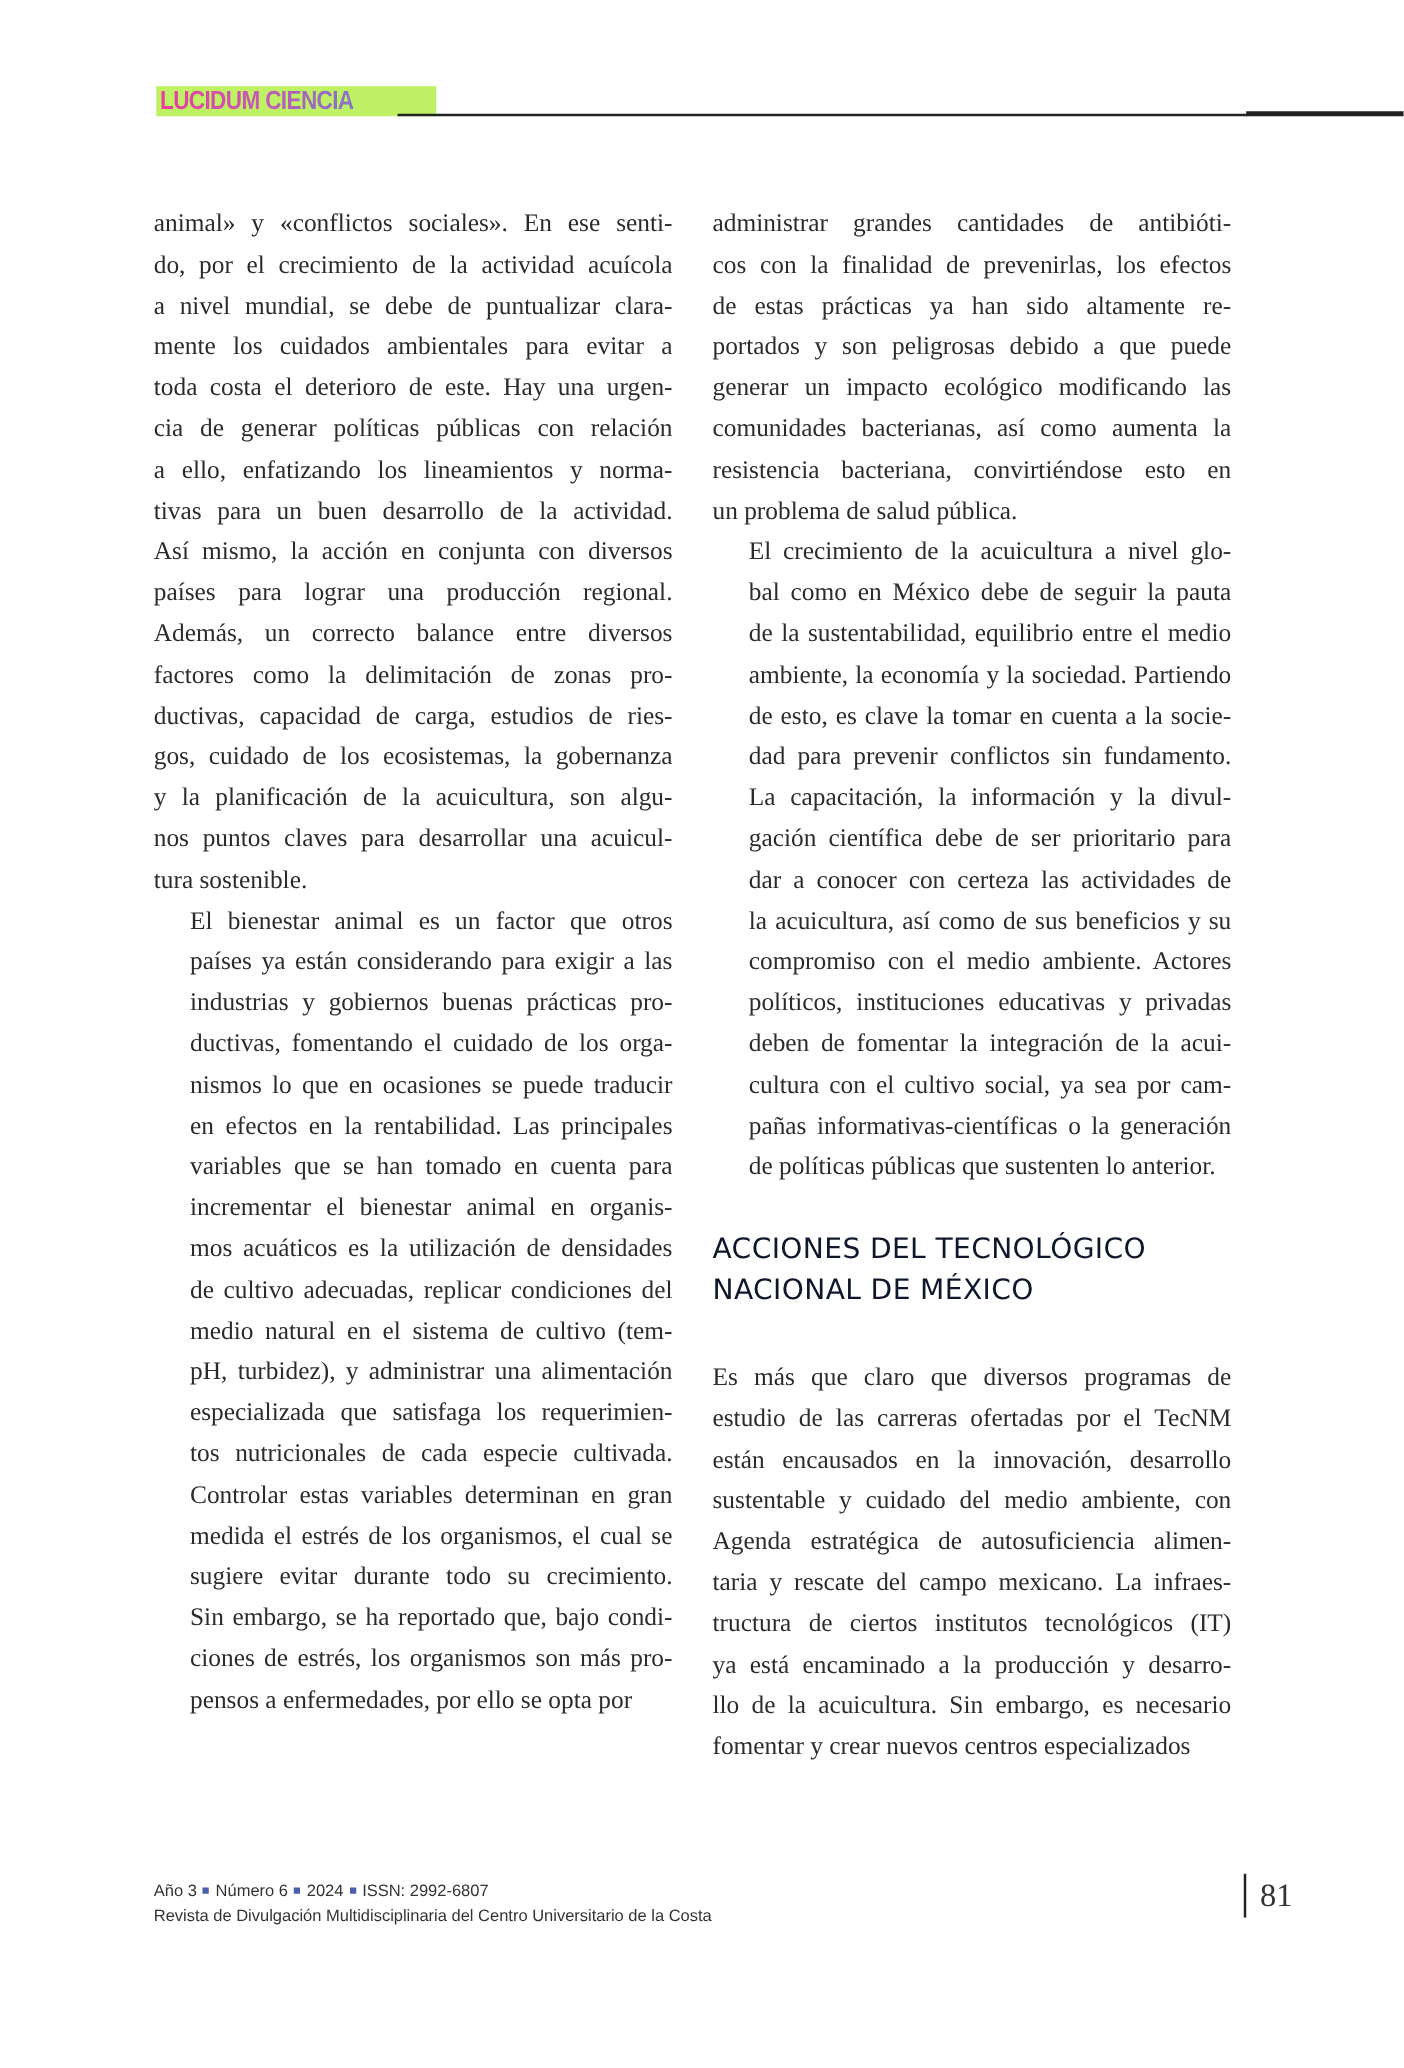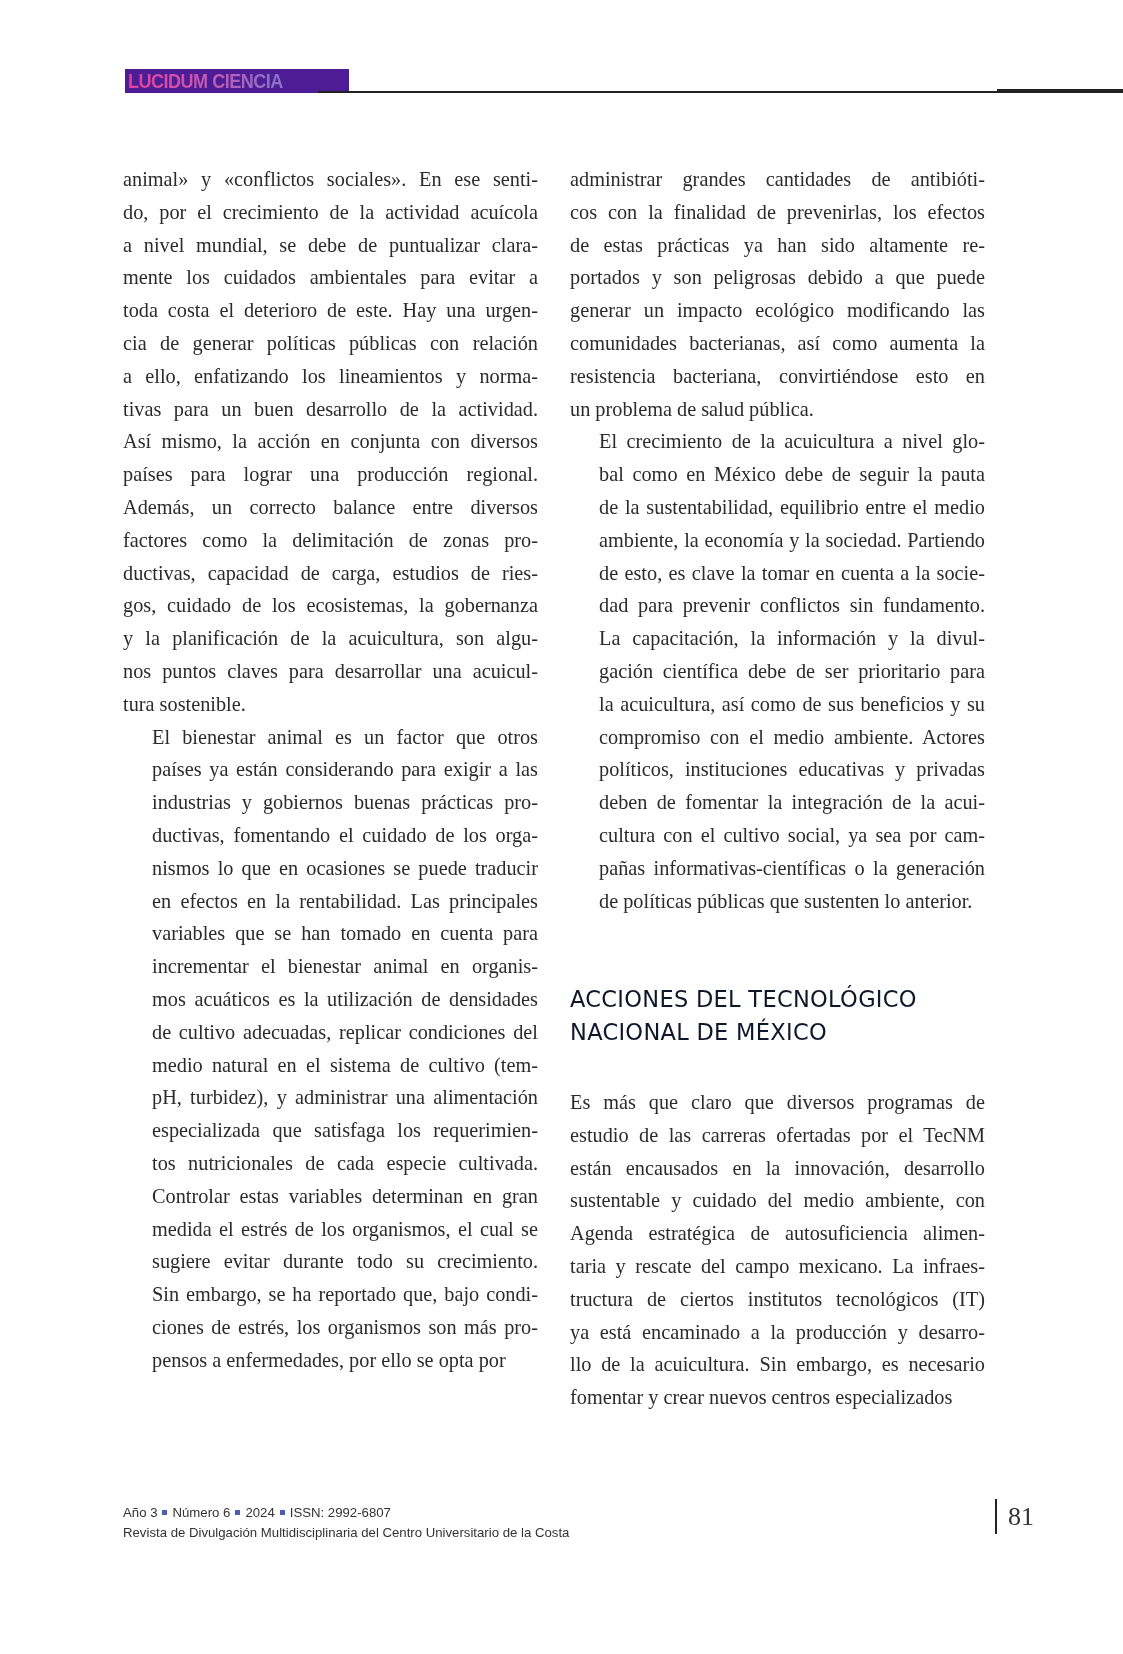--- a/index.html
+++ b/index.html
@@ -3,21 +3,21 @@
 <meta charset="utf-8">
 <style>
   html, body { margin: 0; padding: 0; }
   body {
     width: 1123px; height: 1654px; background: #ffffff; position: relative;
     font-family: "DejaVu Serif", "Liberation Serif", serif; color: #2a2a2a;
     overflow: hidden;
   }
   .header-brand {
     position: absolute; left: 125px; top: 69px; height: 24px; padding: 0 3px 0 3px;
-    background: #4c1d95; display: flex; align-items: center;
+    background: #bef264; display: flex; align-items: center;
   }
   .header-brand span {
     font-family: "Liberation Sans", sans-serif; font-weight: bold; font-size: 21px;
     letter-spacing: -0.6px; line-height: 24px; transform: scaleX(0.86); transform-origin: left center;
     background: linear-gradient(90deg, #e83e9a 0%, #c25bb5 45%, #8f6fc4 75%, #7b86c9 100%);
     -webkit-background-clip: text; background-clip: text; color: transparent; display: inline-block;
     width: 218px; white-space: nowrap;
   }
   .header-rule {
     position: absolute; left: 318px; top: 91px; width: 680px; height: 2px; background: #222;
@@ -119,20 +119,21 @@
     </p>
     <p class="indent">
       <span class="line" style="text-indent: 29px;">El crecimiento de la acuicultura a nivel glo-</span>
       <span class="line">bal como en México debe de seguir la pauta</span>
       <span class="line">de la sustentabilidad, equilibrio entre el medio</span>
       <span class="line">ambiente, la economía y la sociedad. Partiendo</span>
       <span class="line">de esto, es clave la tomar en cuenta a la socie-</span>
       <span class="line">dad para prevenir conflictos sin fundamento.</span>
       <span class="line">La capacitación, la información y la divul-</span>
       <span class="line">gación científica debe de ser prioritario para</span>
+      <span class="line">dar a conocer con certeza las actividades de</span>
       <span class="line">la acuicultura, así como de sus beneficios y su</span>
       <span class="line">compromiso con el medio ambiente. Actores</span>
       <span class="line">políticos, instituciones educativas y privadas</span>
       <span class="line">deben de fomentar la integración de la acui-</span>
       <span class="line">cultura con el cultivo social, ya sea por cam-</span>
       <span class="line">pañas informativas-científicas o la generación</span>
       <span class="line last">de políticas públicas que sustenten lo anterior.</span>
     </p>
   </div>
 

